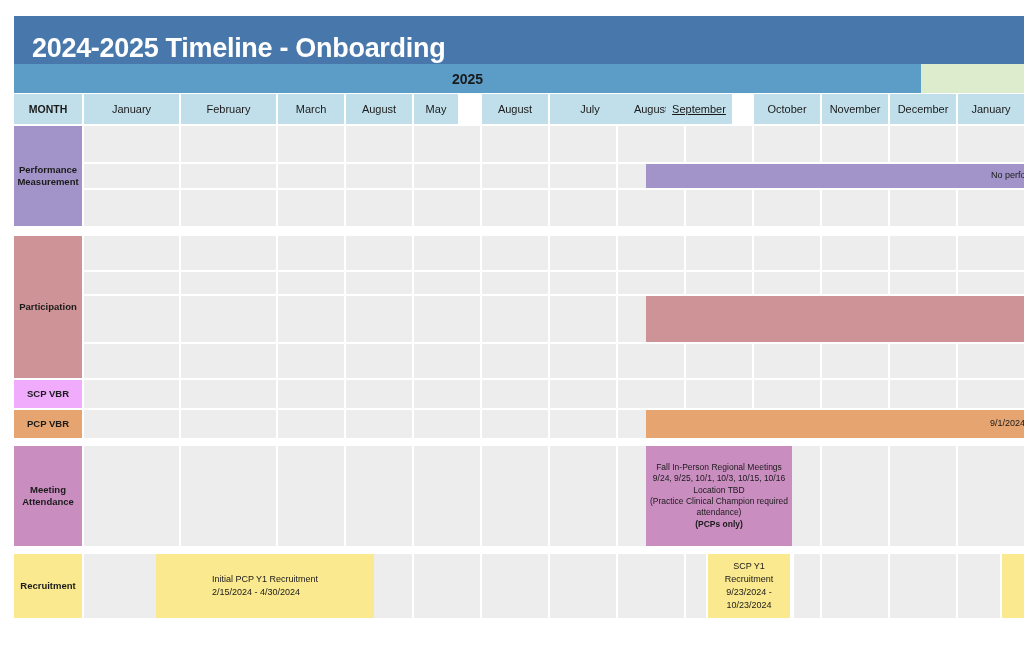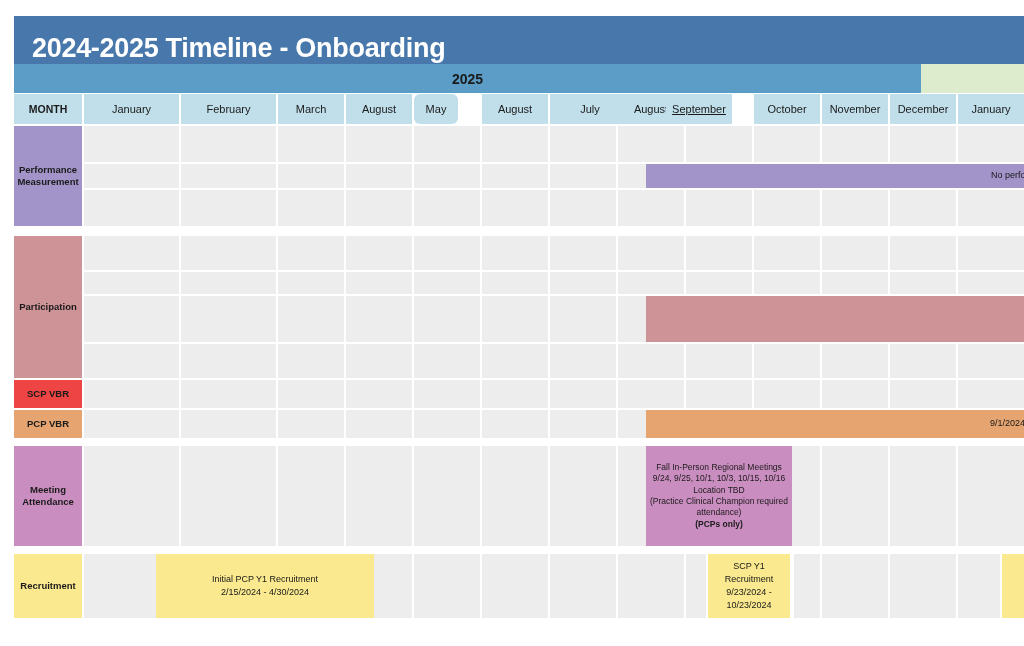--- a/index.html
+++ b/index.html
@@ -150,21 +150,21 @@
     <div class="year-band year-2024">2025</div>
     <div class="year-band year-2025"></div>
   </div>
 
   <div class="month-row">
     <div class="month-cell label-col" style="left:0px;width:68px;">MONTH</div>
     <div class="month-cell" style="left:70px;width:95px;">January</div>
     <div class="month-cell" style="left:167px;width:95px;">February</div>
     <div class="month-cell" style="left:264px;width:66px;">March</div>
     <div class="month-cell" style="left:332px;width:66px;">August</div>
-    <div class="month-cell" style="left:400px;width:44px;border-radius:6px;">May</div>
+    <div class="month-cell" style="left:400px;width:44px;">May</div>
     <div class="month-cell" style="left:468px;width:66px;">August</div>
     <div class="month-cell" style="left:536px;width:80px;">July</div>
     <div class="month-cell" style="left:604px;width:66px;">August</div>
     <div class="month-cell" style="left:652px;width:66px;text-decoration:underline;">September</div>
     <div class="month-cell" style="left:740px;width:66px;">October</div>
     <div class="month-cell" style="left:808px;width:66px;">November</div>
     <div class="month-cell" style="left:876px;width:66px;">December</div>
     <div class="month-cell" style="left:944px;width:66px;">January</div>
 
   </div>
@@ -264,21 +264,21 @@
     <div class="cell" style="left:672px;top:218px;width:66px;height:34px;"></div>
     <div class="cell" style="left:740px;top:218px;width:66px;height:34px;"></div>
     <div class="cell" style="left:808px;top:218px;width:66px;height:34px;"></div>
     <div class="cell" style="left:876px;top:218px;width:66px;height:34px;"></div>
     <div class="cell" style="left:944px;top:218px;width:66px;height:34px;"></div>
 
     <div class="bar right" style="left:632px;top:170px;width:446px;height:46px;background:#ce9396;">
       
     </div>
 
-    <div class="band-label" style="top:254px;height:28px;background:#ef4444;">SCP VBR</div>
+    <div class="band-label" style="top:254px;height:28px;background:#f0abfc;">SCP VBR</div>
     <div class="cell" style="left:70px;top:254px;width:95px;height:28px;"></div>
     <div class="cell" style="left:167px;top:254px;width:95px;height:28px;"></div>
     <div class="cell" style="left:264px;top:254px;width:66px;height:28px;"></div>
     <div class="cell" style="left:332px;top:254px;width:66px;height:28px;"></div>
     <div class="cell" style="left:400px;top:254px;width:66px;height:28px;"></div>
     <div class="cell" style="left:468px;top:254px;width:66px;height:28px;"></div>
     <div class="cell" style="left:536px;top:254px;width:66px;height:28px;"></div>
     <div class="cell" style="left:604px;top:254px;width:66px;height:28px;"></div>
     <div class="cell" style="left:672px;top:254px;width:66px;height:28px;"></div>
     <div class="cell" style="left:740px;top:254px;width:66px;height:28px;"></div>
@@ -331,21 +331,21 @@
     <div class="cell" style="left:468px;top:428px;width:66px;height:64px;"></div>
     <div class="cell" style="left:536px;top:428px;width:66px;height:64px;"></div>
     <div class="cell" style="left:604px;top:428px;width:66px;height:64px;"></div>
     <div class="cell" style="left:672px;top:428px;width:20px;height:64px;"></div>
     <div class="cell" style="left:780px;top:428px;width:26px;height:64px;"></div>
     <div class="cell" style="left:808px;top:428px;width:66px;height:64px;"></div>
     <div class="cell" style="left:876px;top:428px;width:66px;height:64px;"></div>
     <div class="cell" style="left:944px;top:428px;width:42px;height:64px;"></div>
 
     <div class="bar center" style="left:142px;top:428px;width:218px;height:64px;background:#fae98f;">
-      <span class="bar-text wrap" style="text-align:center;line-height:1.45;">
+      <span class="bar-text wrap" style="text-align:left;line-height:1.45;">
         <span>Initial PCP Y1 Recruitment</span><br>
         <span>2/15/2024 - 4/30/2024</span>
       </span>
     </div>
 
     <div class="bar center" style="left:694px;top:428px;width:82px;height:64px;background:#fae98f;">
       <span class="bar-text wrap" style="text-align:center;line-height:1.45;">
         <span>SCP Y1</span><br>
         <span>Recruitment</span><br>
         <span>9/23/2024 -</span><br>

